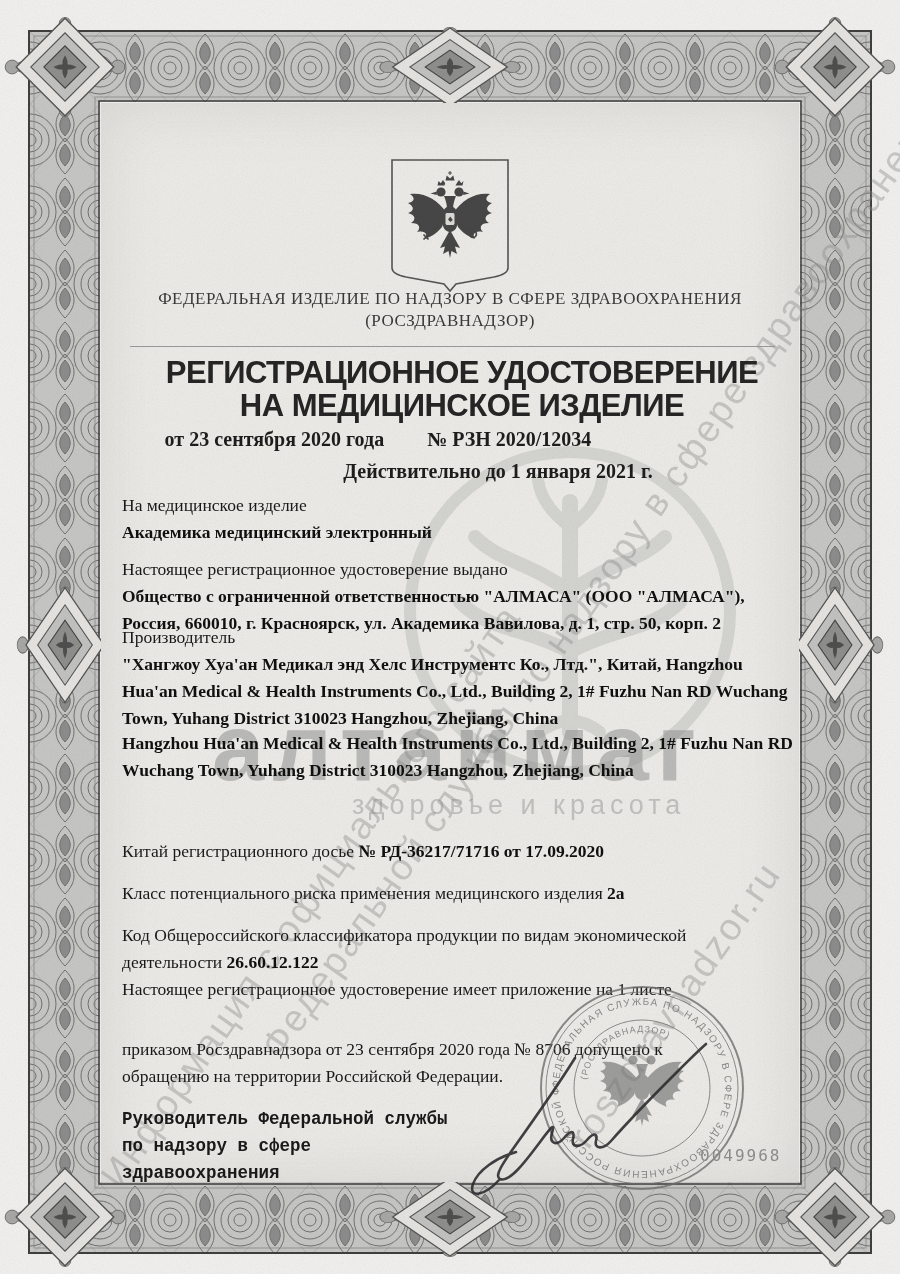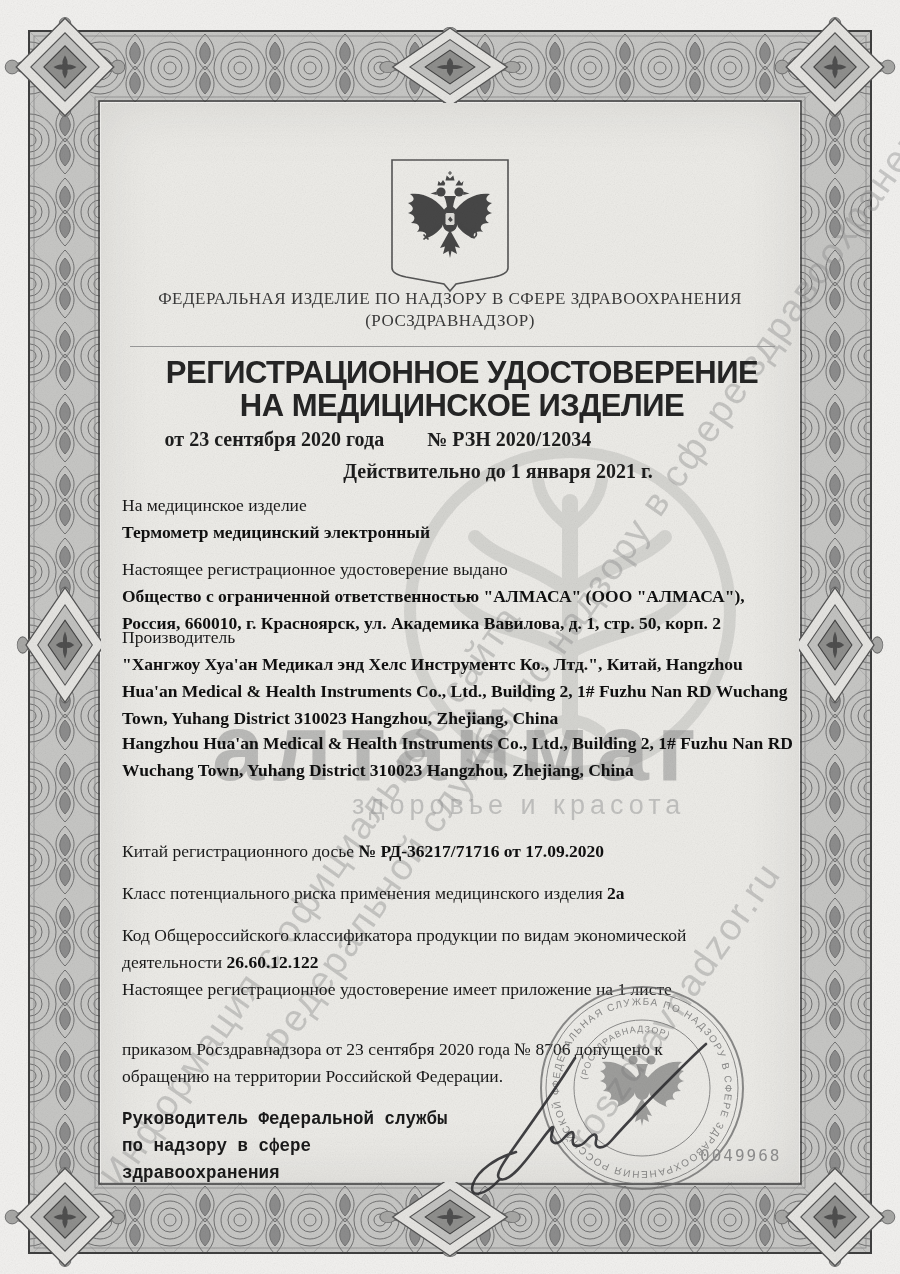--- a/index.html
+++ b/index.html
@@ -173,21 +173,21 @@
   </div>
 
   <div class="abs meta">
     <span>от  23 сентября 2020 года</span><span class="gap"></span>
     <span>№  РЗН 2020/12034</span>
   </div>
   <div class="abs valid">Действительно до 1 января 2021 г.</div>
 
   <div class="abs blk bA">
     <div>На медицинское изделие</div>
-    <b>Термометр медицинский электронный</b>
+    <b>Академика медицинский электронный</b>
   </div>
 
   <div class="abs blk bB">
     <div>Настоящее регистрационное удостоверение выдано</div>
     <b>Общество с ограниченной ответственностью "АЛМАСА" (ООО "АЛМАСА"), Россия, 660010, г. Красноярск, ул. Академика Вавилова, д. 1, стр. 50, корп. 2</b>
   </div>
 
   <div class="abs blk bC">
     <div>Производитель</div>
     <b>"Хангжоу Хуа'ан Медикал энд Хелс Инструментс Ко., Лтд.", Китай, Hangzhou Hua'an Medical &amp; Health Instruments Co., Ltd., Building 2, 1# Fuzhu Nan RD Wuchang Town, Yuhang District 310023 Hangzhou, Zhejiang, China</b>

